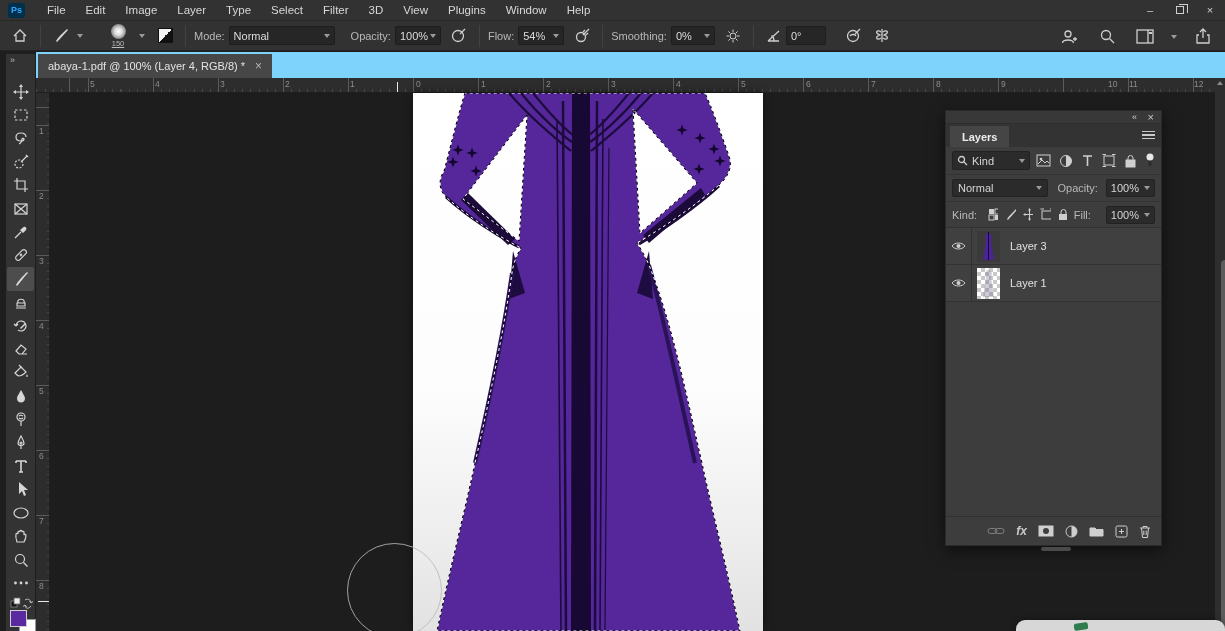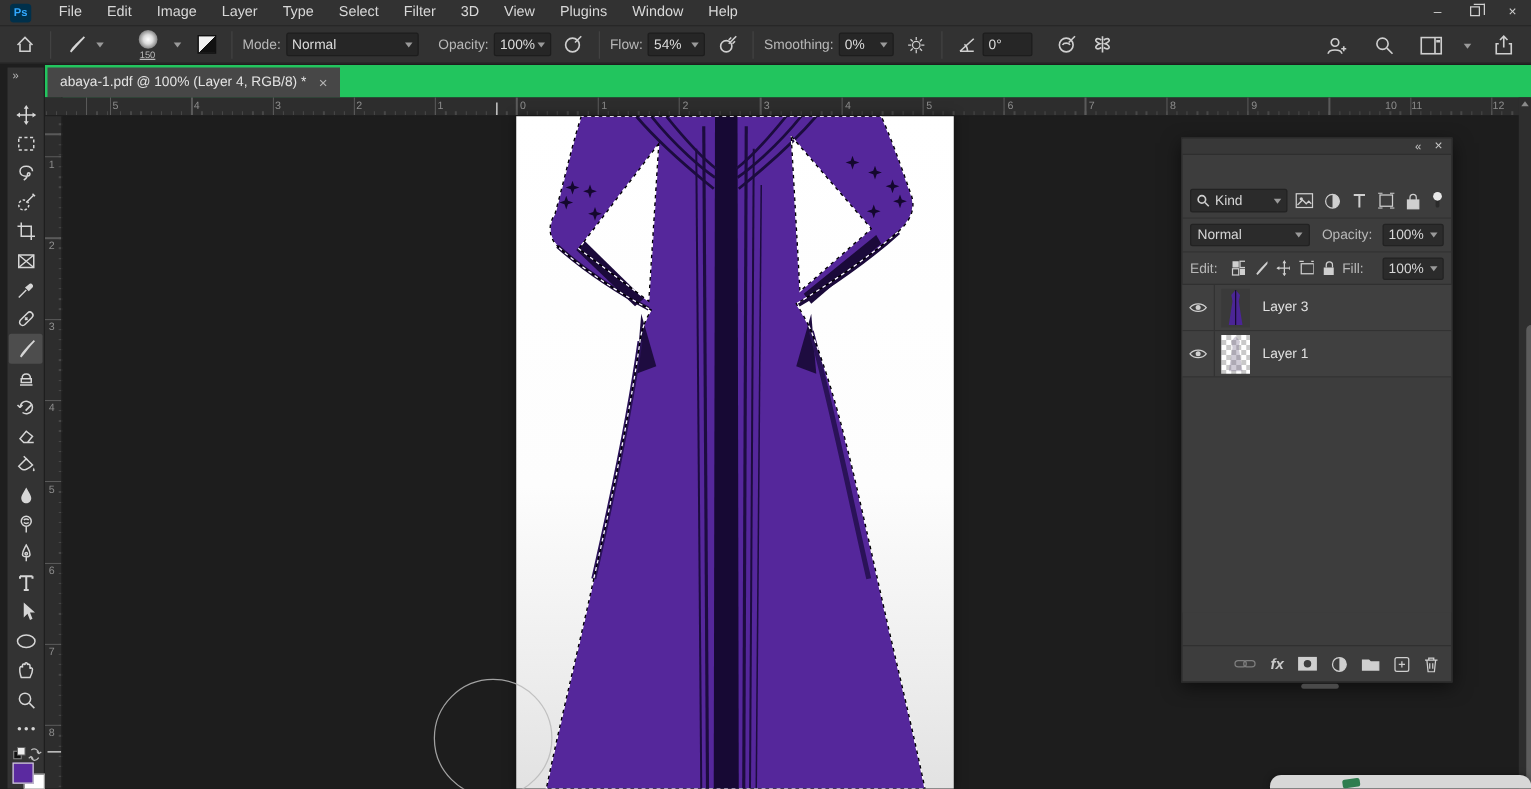--- a/index.html
+++ b/index.html
@@ -33,21 +33,21 @@
   .icon-btn { display:flex; align-items:center; justify-content:center; width:24px; height:24px; }
   svg.ic { stroke:#cfcfcf; fill:none; stroke-width:1.3; }
   .brush-preview { display:flex; flex-direction:column; align-items:center; width:26px; line-height:1; }
   .brush-dot { width:15px; height:15px; border-radius:50%;
     background:radial-gradient(circle, #ffffff 0%, #dcdcdc 35%, #7a7a7a 75%, #4a4a4a 100%); }
   .brush-size { font-size:7.5px; color:#bbb; margin-top:1px;text-decoration:underline; }
   .bw-toggle { width:15px; height:15px; border:1px solid #111; background:linear-gradient(135deg,#f2f2f2 50%,#111 50%); }
   .right-cluster { position:absolute; right:10px; top:0; height:31px; display:flex; align-items:center; gap:14px; }
 
   
-  .tabbar { position:absolute; left:36px; top:52px; width:1189px; height:26px; background:#22c55e; }
+  .tabbar { position:absolute; left:36px; top:52px; width:1189px; height:26px; background:#7dd3fc; }
   .doc-tab { position:absolute; left:2px; top:2px; height:24px; background:#474747; color:#e3e3e3;
     font-size:11px; display:flex; align-items:center; padding:0 10px; gap:10px; }
   .doc-tab .close-x { color:#b5b5b5; font-size:12px; }
 
   
   .toolspanel { position:absolute; left:6px; top:54px; width:29px; height:577px; background:#333333; }
   .tools-collapse { position:absolute; left:-4px; top:1px; color:#b9b9b9; font-size:9px; letter-spacing:-1px; width:20px; text-align:center; }
   .toolcol { position:absolute; left:0; top:26px; width:29px; display:flex; flex-direction:column; align-items:center; }
   .tool { width:27px; height:23.4px; display:flex; align-items:center; justify-content:center; position:relative; }
   .tool.selected { background:#4d4d4d; border-radius:2px; }
@@ -532,20 +532,24 @@
   <div class="vscroll">
     <div class="arrow"></div>
     <div class="thumb"></div>
   </div>
 
   <div class="layers-panel">
     <div class="lp-minibar">
       <span class="collapse">«</span>
       <span class="close">×</span>
     </div>
+    <div class="lp-tabrow">
+      <div class="lp-tab">Layers</div>
+      <div class="lp-menu"></div>
+    </div>
     <div class="lp-filterrow">
       <div class="kind-dd">
         <svg class="ic" width="11" height="11">
             <circle cx="4.5" cy="4.5" r="3"></circle>
             <path d="M7,7 L10,10"></path>
           </svg>
         <span>Kind</span>
         <span class="caret"></span>
       </div>
       <div class="lp-filtericons">
@@ -580,21 +584,21 @@
         <span>Normal</span>
         <span class="caret"></span>
       </div>
       <span class="lbl" style="margin-left:10px">Opacity:</span>
       <div class="val-dd">
         <span>100%</span>
         <span class="caret"></span>
       </div>
     </div>
     <div class="lp-lockrow">
-      <span class="lbl">Edit:</span>
+      <span class="lbl">Kind:</span>
       <svg width="13" height="13">
           <rect x="1" y="1" width="5" height="5" fill="#cfcfcf"></rect>
           <rect x="7" y="7" width="5" height="5" fill="#cfcfcf"></rect>
           <rect x="7" y="1" width="5" height="5" fill="none" stroke="#cfcfcf"></rect>
           <rect x="1" y="7" width="5" height="5" fill="none" stroke="#cfcfcf"></rect>
         </svg>
       <svg width="13" height="13">
           <path d="M2,11 C4,8 8,4 11,1 L12,2 C9,5 6,9 3,12 Z" fill="#cfcfcf"></path>
         </svg>
       <svg width="13" height="13">

